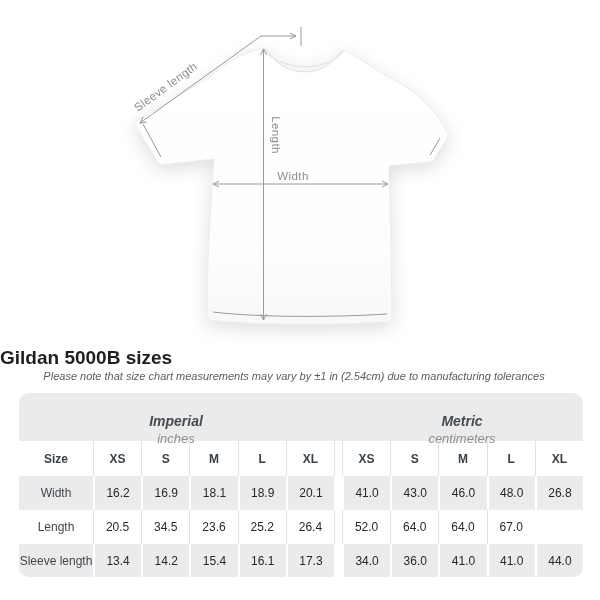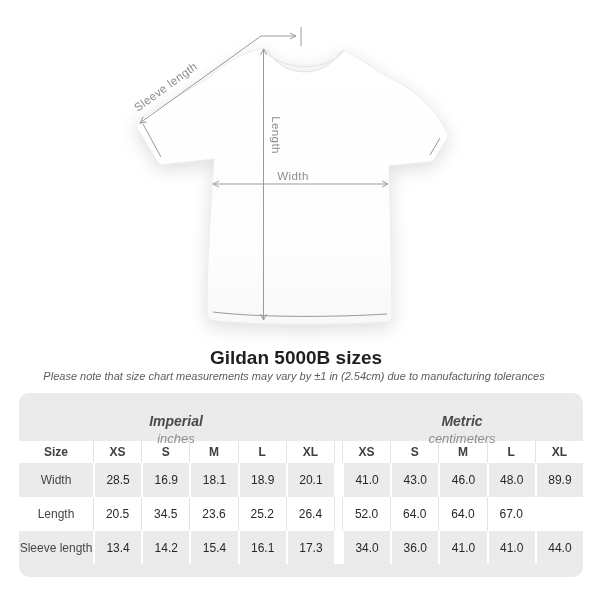--- a/index.html
+++ b/index.html
@@ -5,36 +5,36 @@
   html,body{margin:0;padding:0;background:#ffffff;}
   body{width:600px;height:600px;position:relative;font-family:"Liberation Sans",sans-serif;overflow:hidden;}
 
   
   .diagram-wrap{position:absolute;left:0;top:0;width:600px;height:345px;}
   .shirt-group{filter:drop-shadow(0 5px 9px rgba(0,0,0,0.13));}
   .measure{stroke:#9a9a9a;stroke-width:1;fill:none;}
   .diagram-label{fill:#8d8d8d;font-size:11.5px;letter-spacing:0.4px;font-family:"Liberation Sans",sans-serif;}
 
   
-  .chart-title{position:absolute;top:347px;left:0;width:528px;text-align:center;
-    font-size:19px;font-weight:bold;color:#1f1f1f;padding-left:32px;}
+  .chart-title{position:absolute;top:347px;left:0;width:528px;
+    font-size:19px;font-weight:bold;color:#1f1f1f;}
   .chart-note{position:absolute;top:370px;left:0;width:588px;text-align:center;
     font-size:11px;font-style:italic;color:#5c5c5c;}
 
   
   .size-table{position:absolute;left:19px;top:393px;width:564px;height:184px;
     background:#ebebeb;border-radius:10px;overflow:hidden;}
   .group-row{display:grid;grid-template-columns:314px 8px 242px;height:48px;}
   .group-cell{display:flex;flex-direction:column;align-items:center;justify-content:center;padding-top:20px;}
   .group-label{font-style:italic;font-weight:bold;font-size:14px;color:#464b50;}
   .group-sub{font-style:italic;font-size:13px;color:#8a8f94;margin-top:2px;}
 
   .t-row{display:grid;grid-template-columns:74px repeat(5,1fr) 8px repeat(5,1fr);}
   .t-row>div{display:flex;align-items:center;justify-content:center;font-size:12px;}
-  .row-size{height:22px;background:#ffffff;}
+  .row-size{height:35px;background:#ffffff;}
   .row-size>div{font-weight:bold;color:#3b4045;}
   .row-white{background:#ffffff;}
   .row-gray{background:#ebebeb;}
   .row-h34{height:34px;}
   .row-h33{height:33px;}
   .row-white>div+div,.row-size>div+div{border-left:1px solid #e3e3e3;}
   .row-gray>div+div{border-left:2px solid #ffffff;}
   .row-gray .mid-divider{background:#ffffff;}
   .row-label{color:#42474c;}
   .t-row .cell-val{color:#26282a;}
@@ -123,31 +123,31 @@
     <div class="mid-divider"></div>
     <div>XS</div>
     <div>S</div>
     <div>M</div>
     <div>L</div>
     <div>XL</div>
   </div>
 
   <div class="t-row row-gray row-h34">
     <div class="row-label">Width</div>
-    <div class="cell-val">28.5</div>
+    <div class="cell-val">16.2</div>
     <div class="cell-val">16.9</div>
     <div class="cell-val">18.1</div>
     <div class="cell-val">18.9</div>
     <div class="cell-val">20.1</div>
     <div class="mid-divider"></div>
     <div class="cell-val">41.0</div>
     <div class="cell-val">43.0</div>
     <div class="cell-val">46.0</div>
     <div class="cell-val">48.0</div>
-    <div class="cell-val">89.9</div>
+    <div class="cell-val">26.8</div>
   </div>
 
   <div class="t-row row-white row-h34">
     <div class="row-label">Length</div>
     <div class="cell-val">20.5</div>
     <div class="cell-val">34.5</div>
     <div class="cell-val">23.6</div>
     <div class="cell-val">25.2</div>
     <div class="cell-val">26.4</div>
     <div class="mid-divider"></div>

